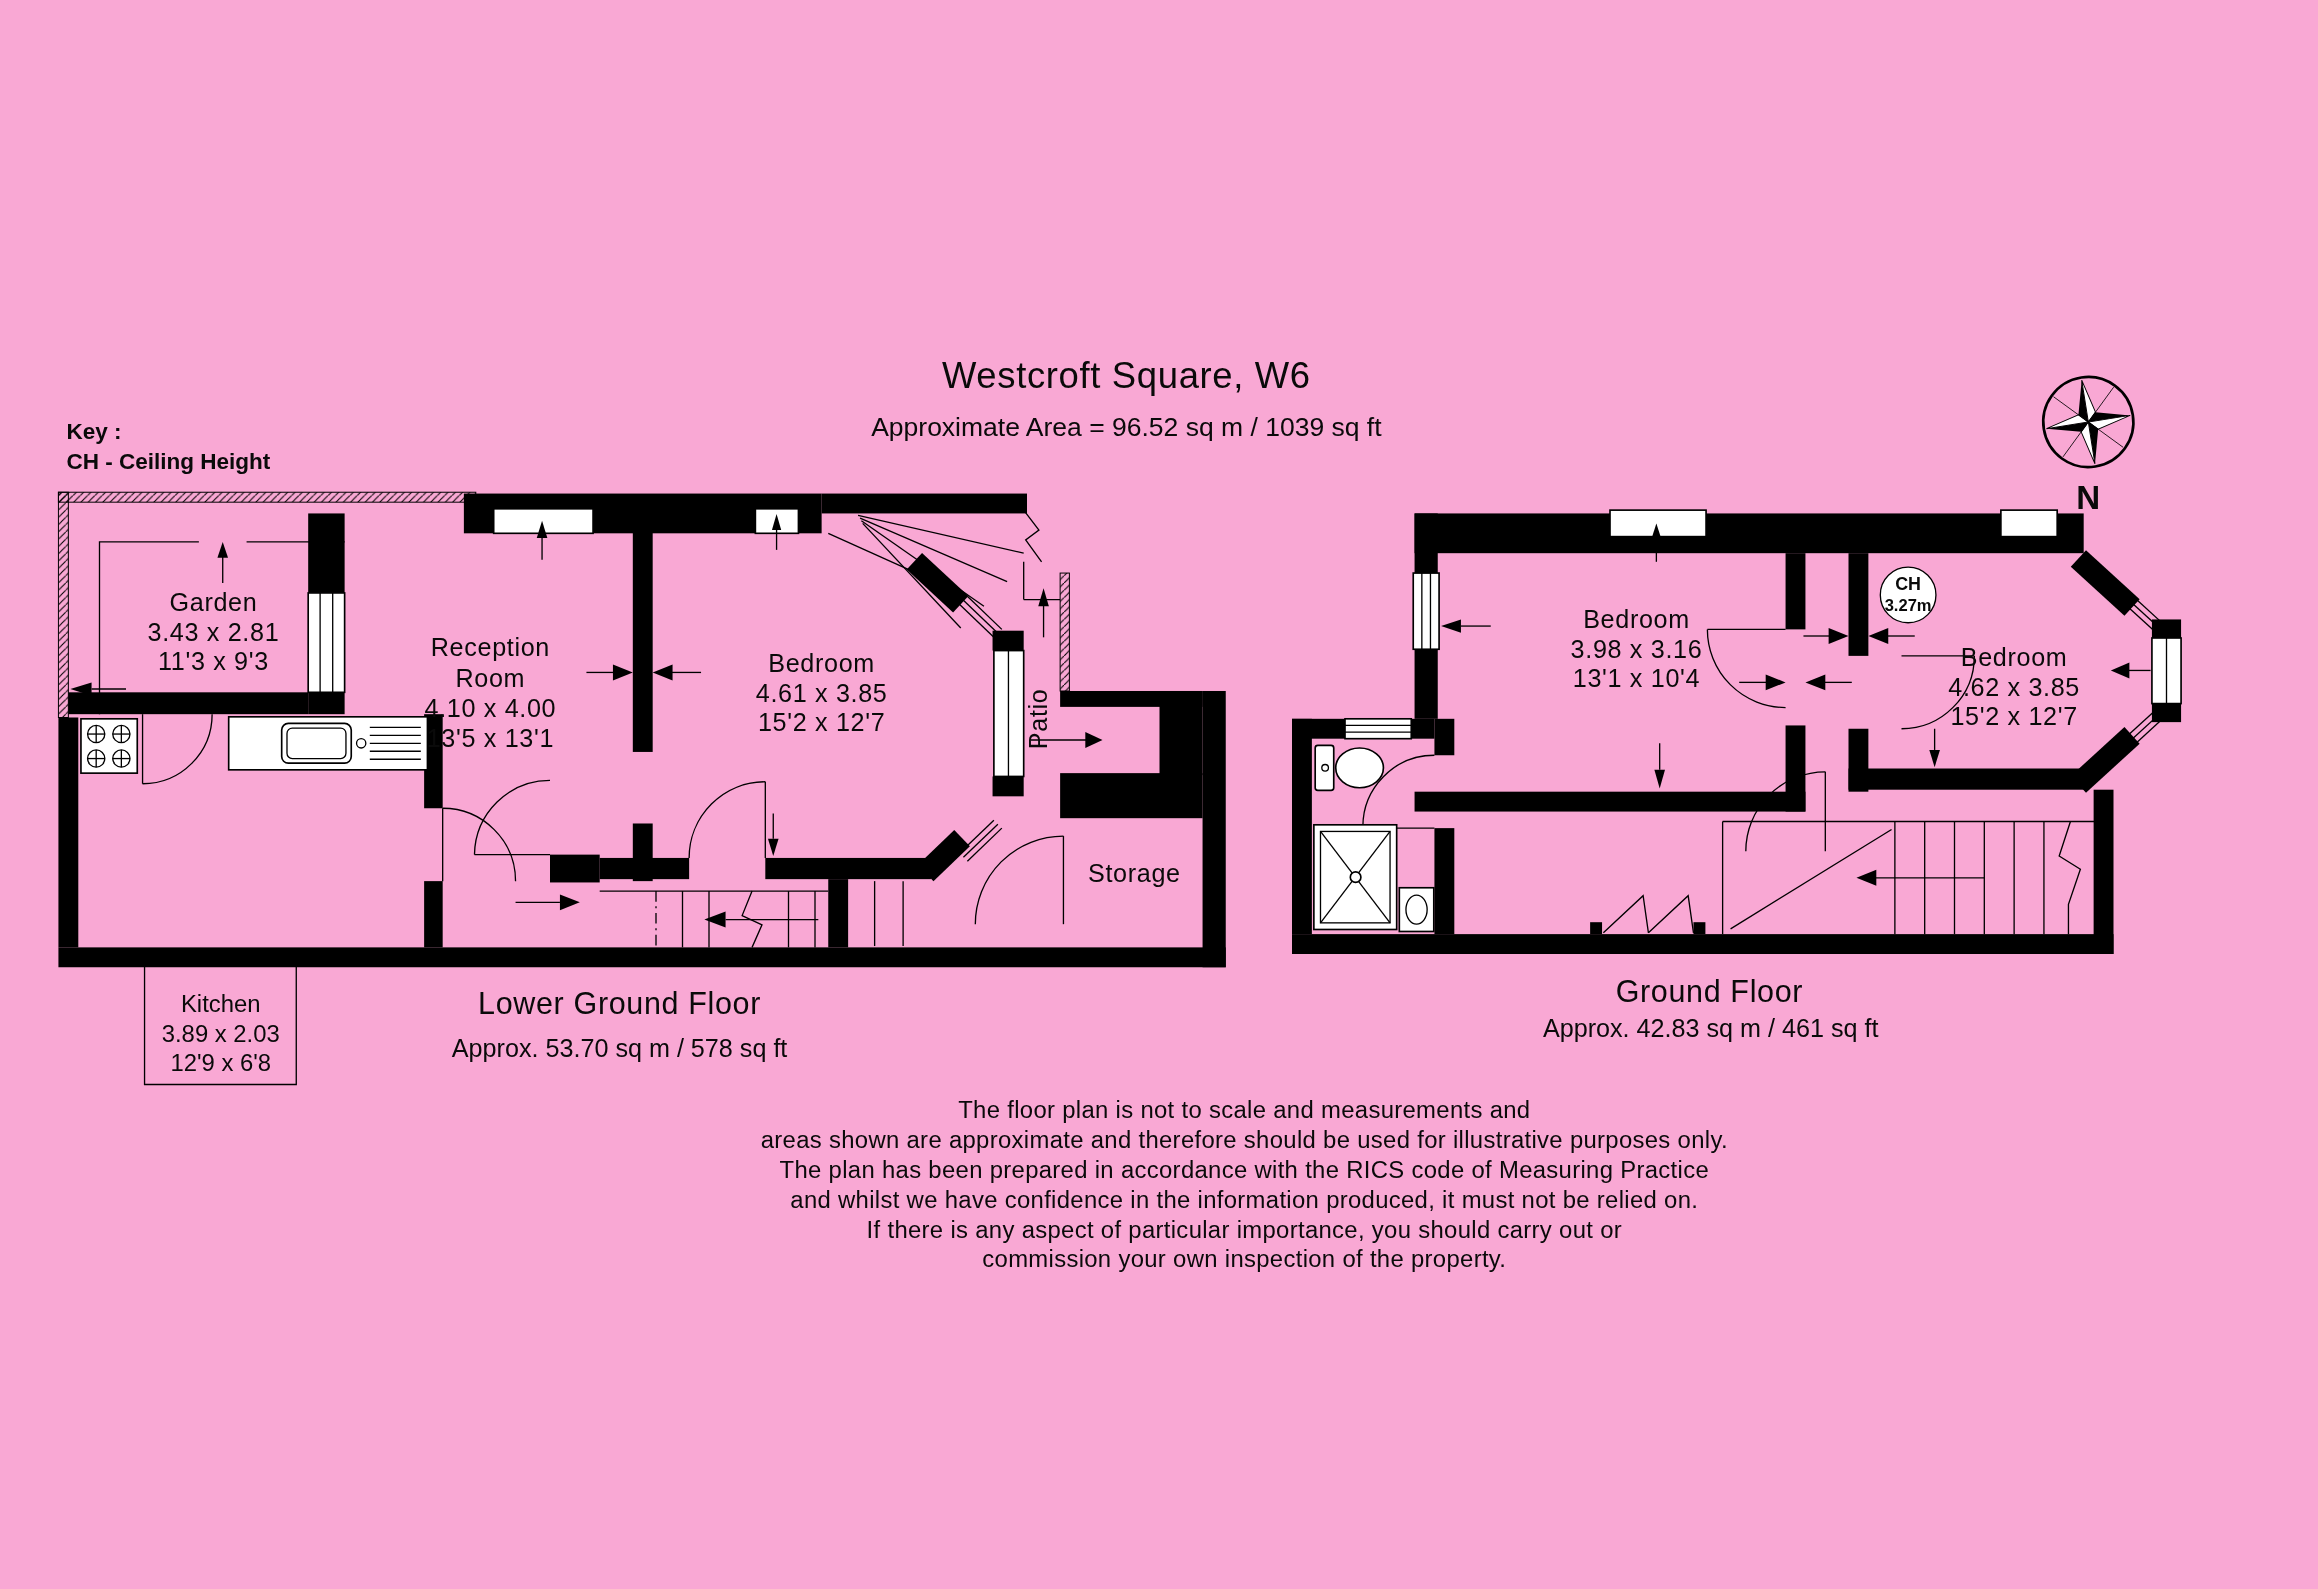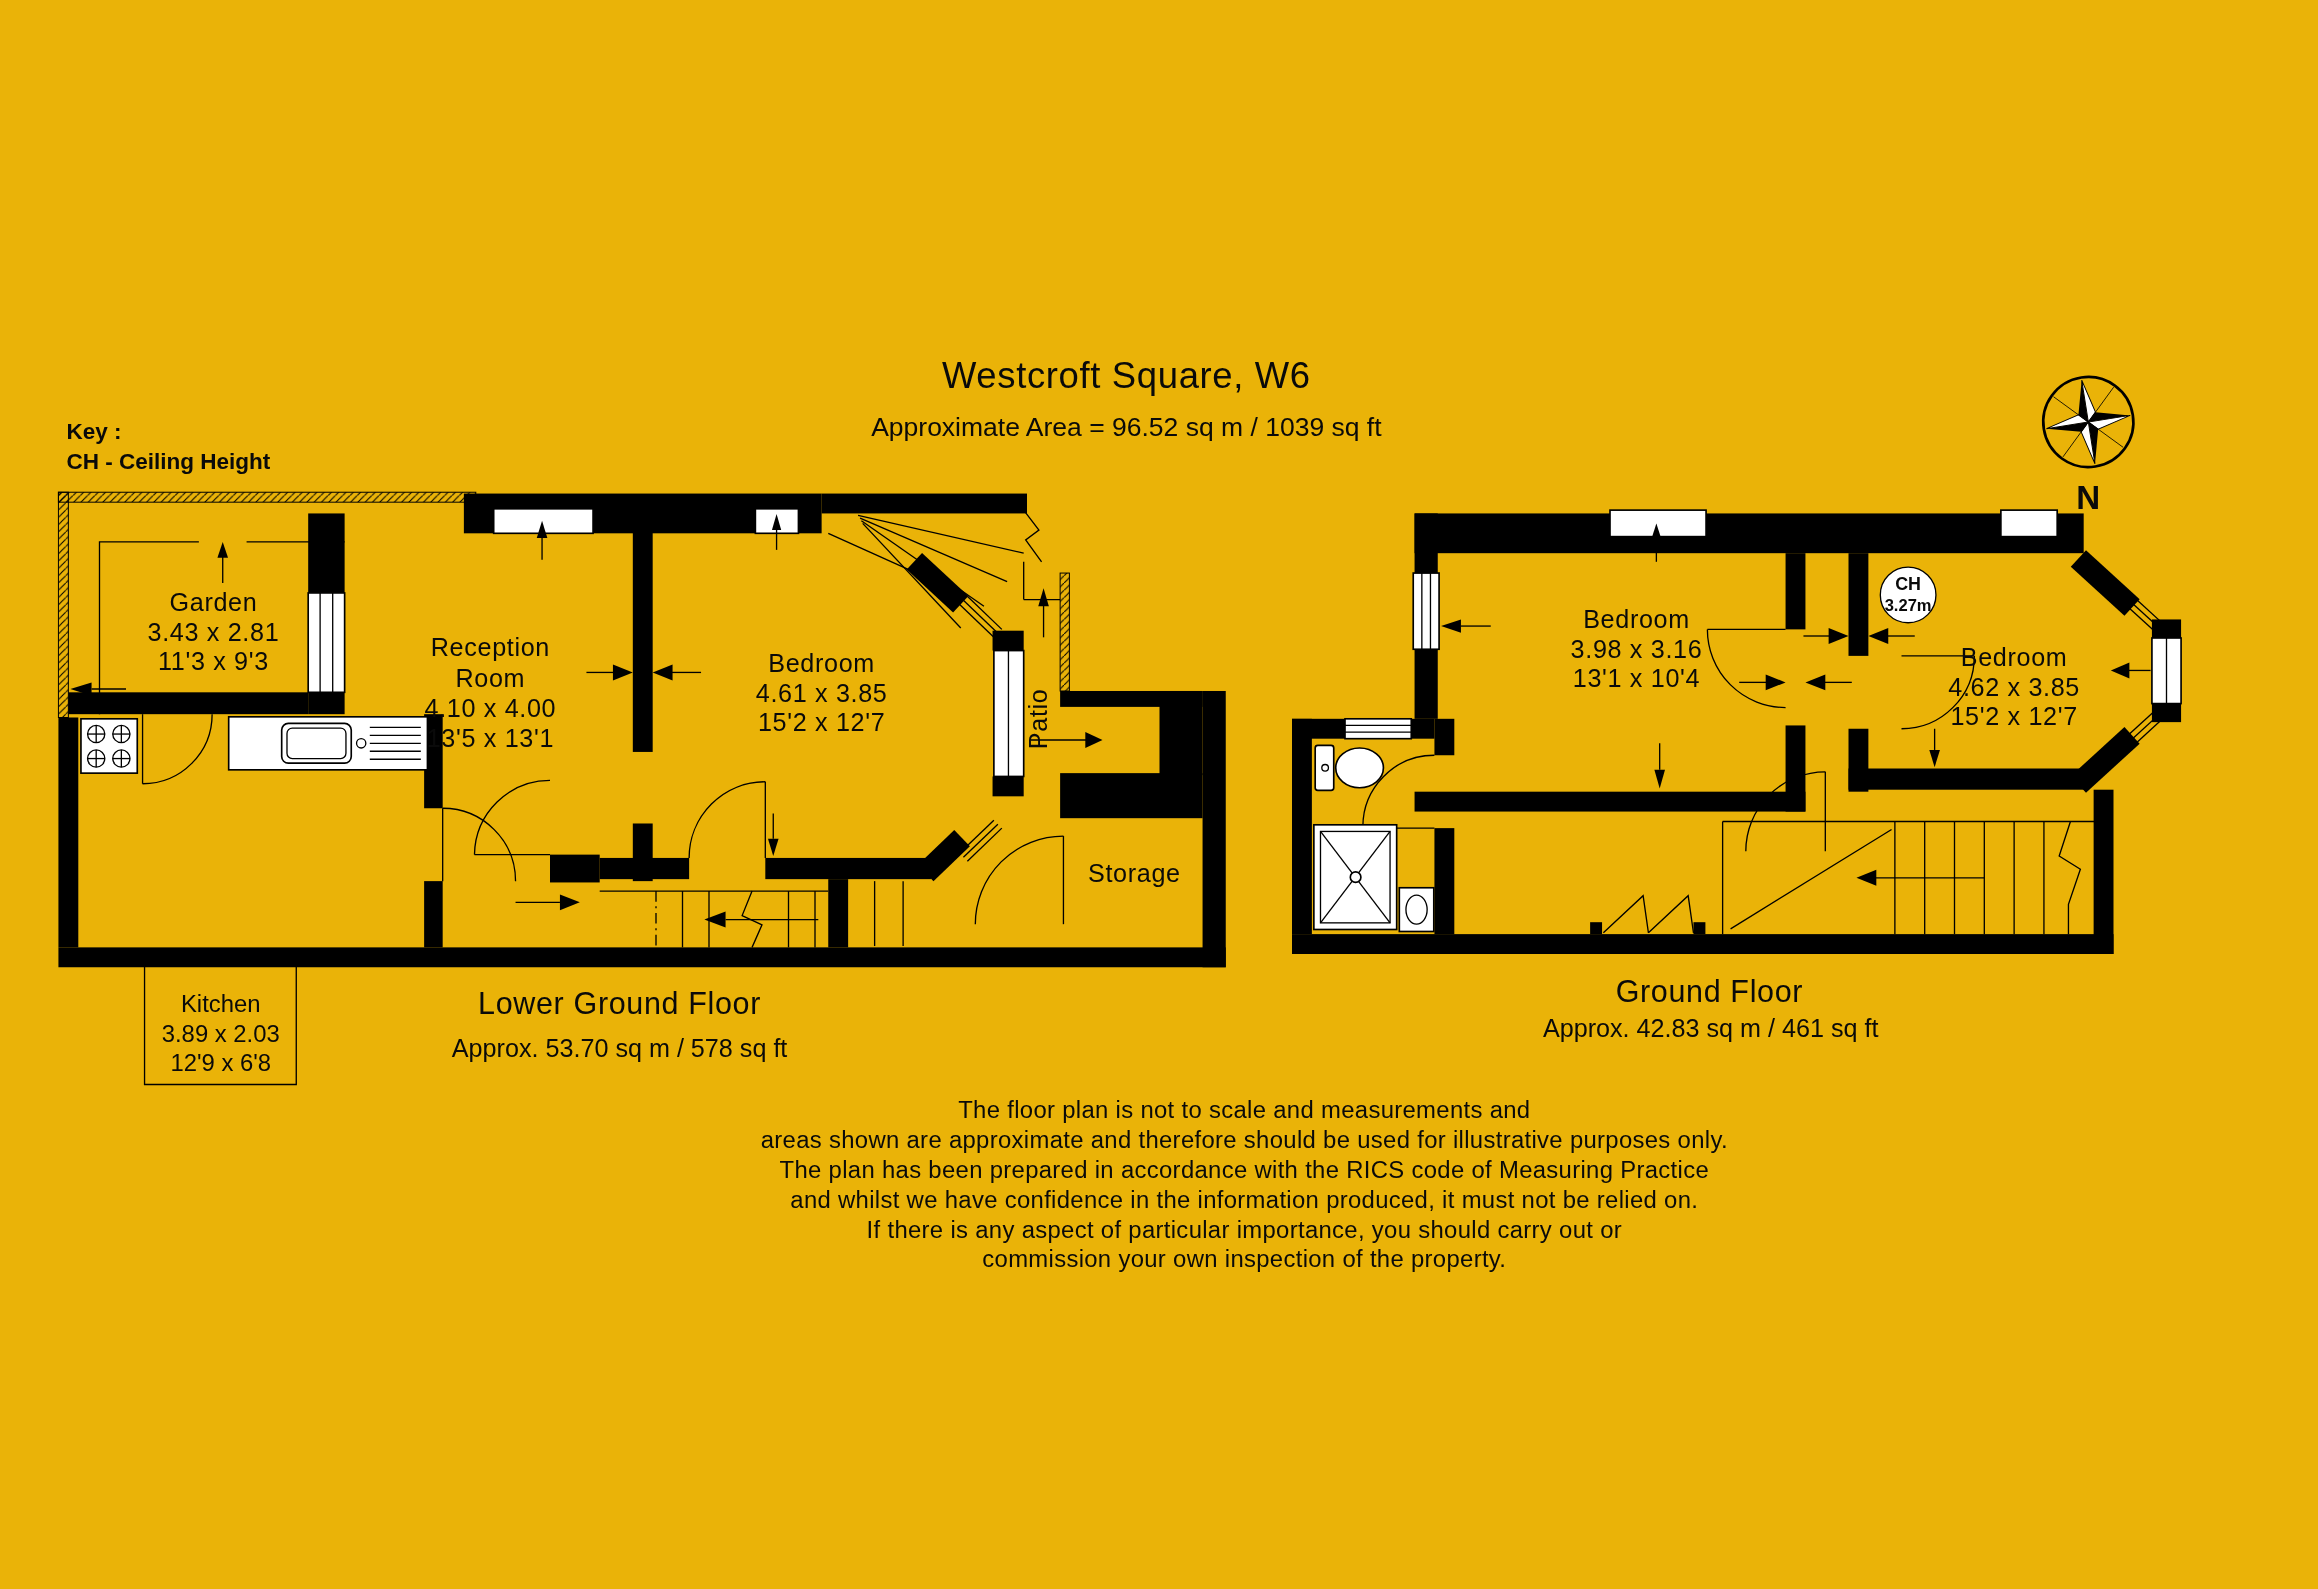--- a/index.html
+++ b/index.html
@@ -1,16 +1,16 @@
 <!DOCTYPE html>
 <html style="font-size:10.6px"><head>
 <meta charset="utf-8">
 <style>
   html,body{margin:0;padding:0;background:#ffffff;}
-  #canvas{width:2319px;height:1590px;position:relative;background:#eab308;}
+  #canvas{width:2319px;height:1590px;position:relative;background:#f9a8d4;}
   svg{display:block;}
   text{font-family:"Liberation Sans","DejaVu Sans",sans-serif;fill:#0a0a0a;}
   .room-label{font-size:38px;letter-spacing:1px;}
   .small-label{font-size:36px;}
   .caption{font-size:46px;letter-spacing:1px;}
   .caption-sub{font-size:38px;}
   .title{font-size:55px;letter-spacing:1px;}
   .subtitle{font-size:40px;}
   .key{font-size:34px;font-weight:bold;}
   .ch{font-weight:bold;}

